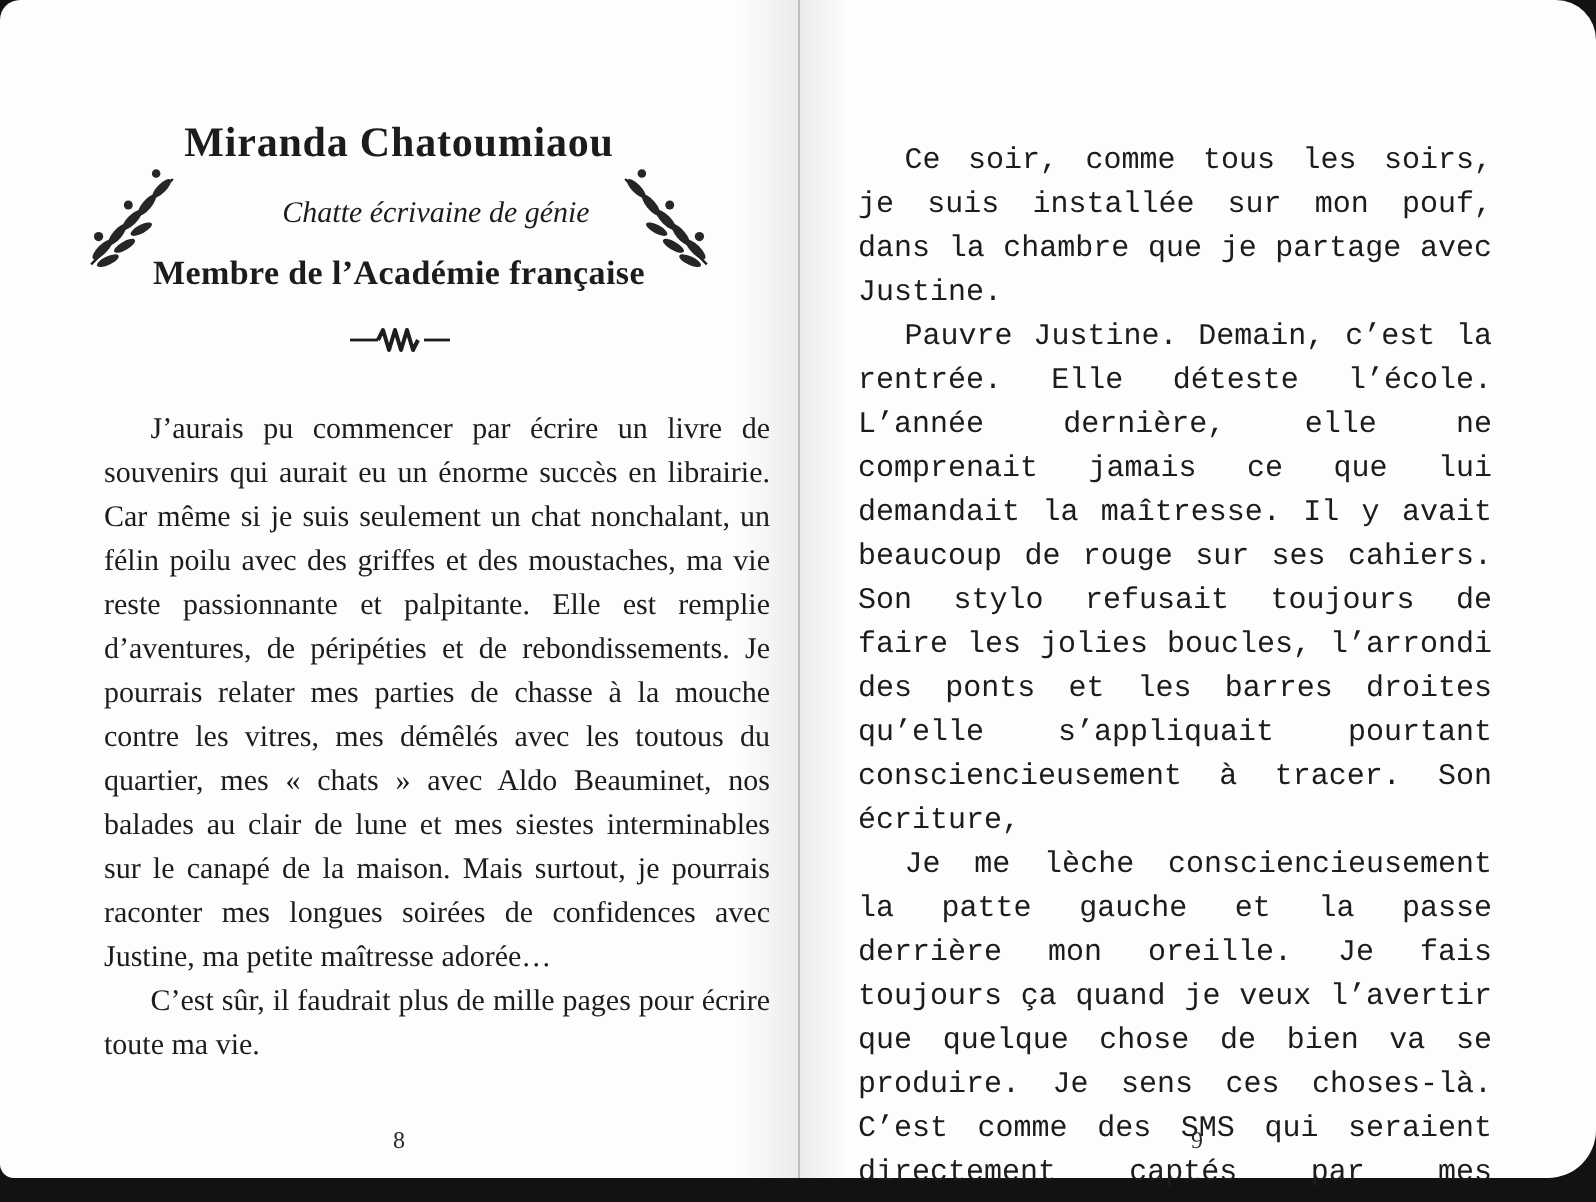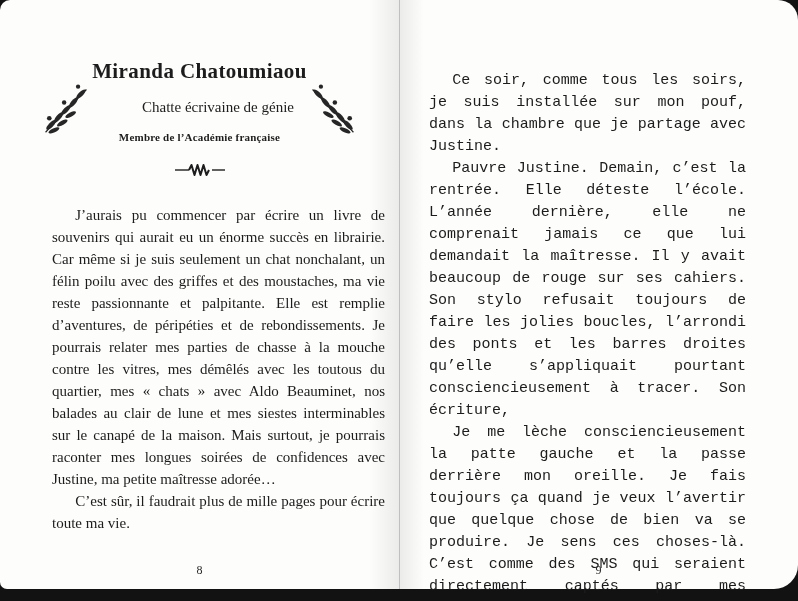--- a/index.html
+++ b/index.html
@@ -60,27 +60,28 @@
     text-align: center;
   }
   .chapter-title {
     font-size: 21px;
     line-height: 26px;
     font-weight: 600;
     letter-spacing: 0.4px;
     margin: 0;
   }
   .chapter-subtitle {
+    font-style: italic;
     font-size: 15px;
     line-height: 20px;
     margin-top: 13px;
     margin-left: 37px;
   }
   .chapter-affiliation {
-    font-size: 11px;
+    font-size: 17px;
     line-height: 18px;
     font-weight: bold;
     margin-top: 11px;
     letter-spacing: 0.2px;
   }
   .branch {
     position: absolute;
     top: 22px;
   }
   .branch-left  { left: 40px; }

